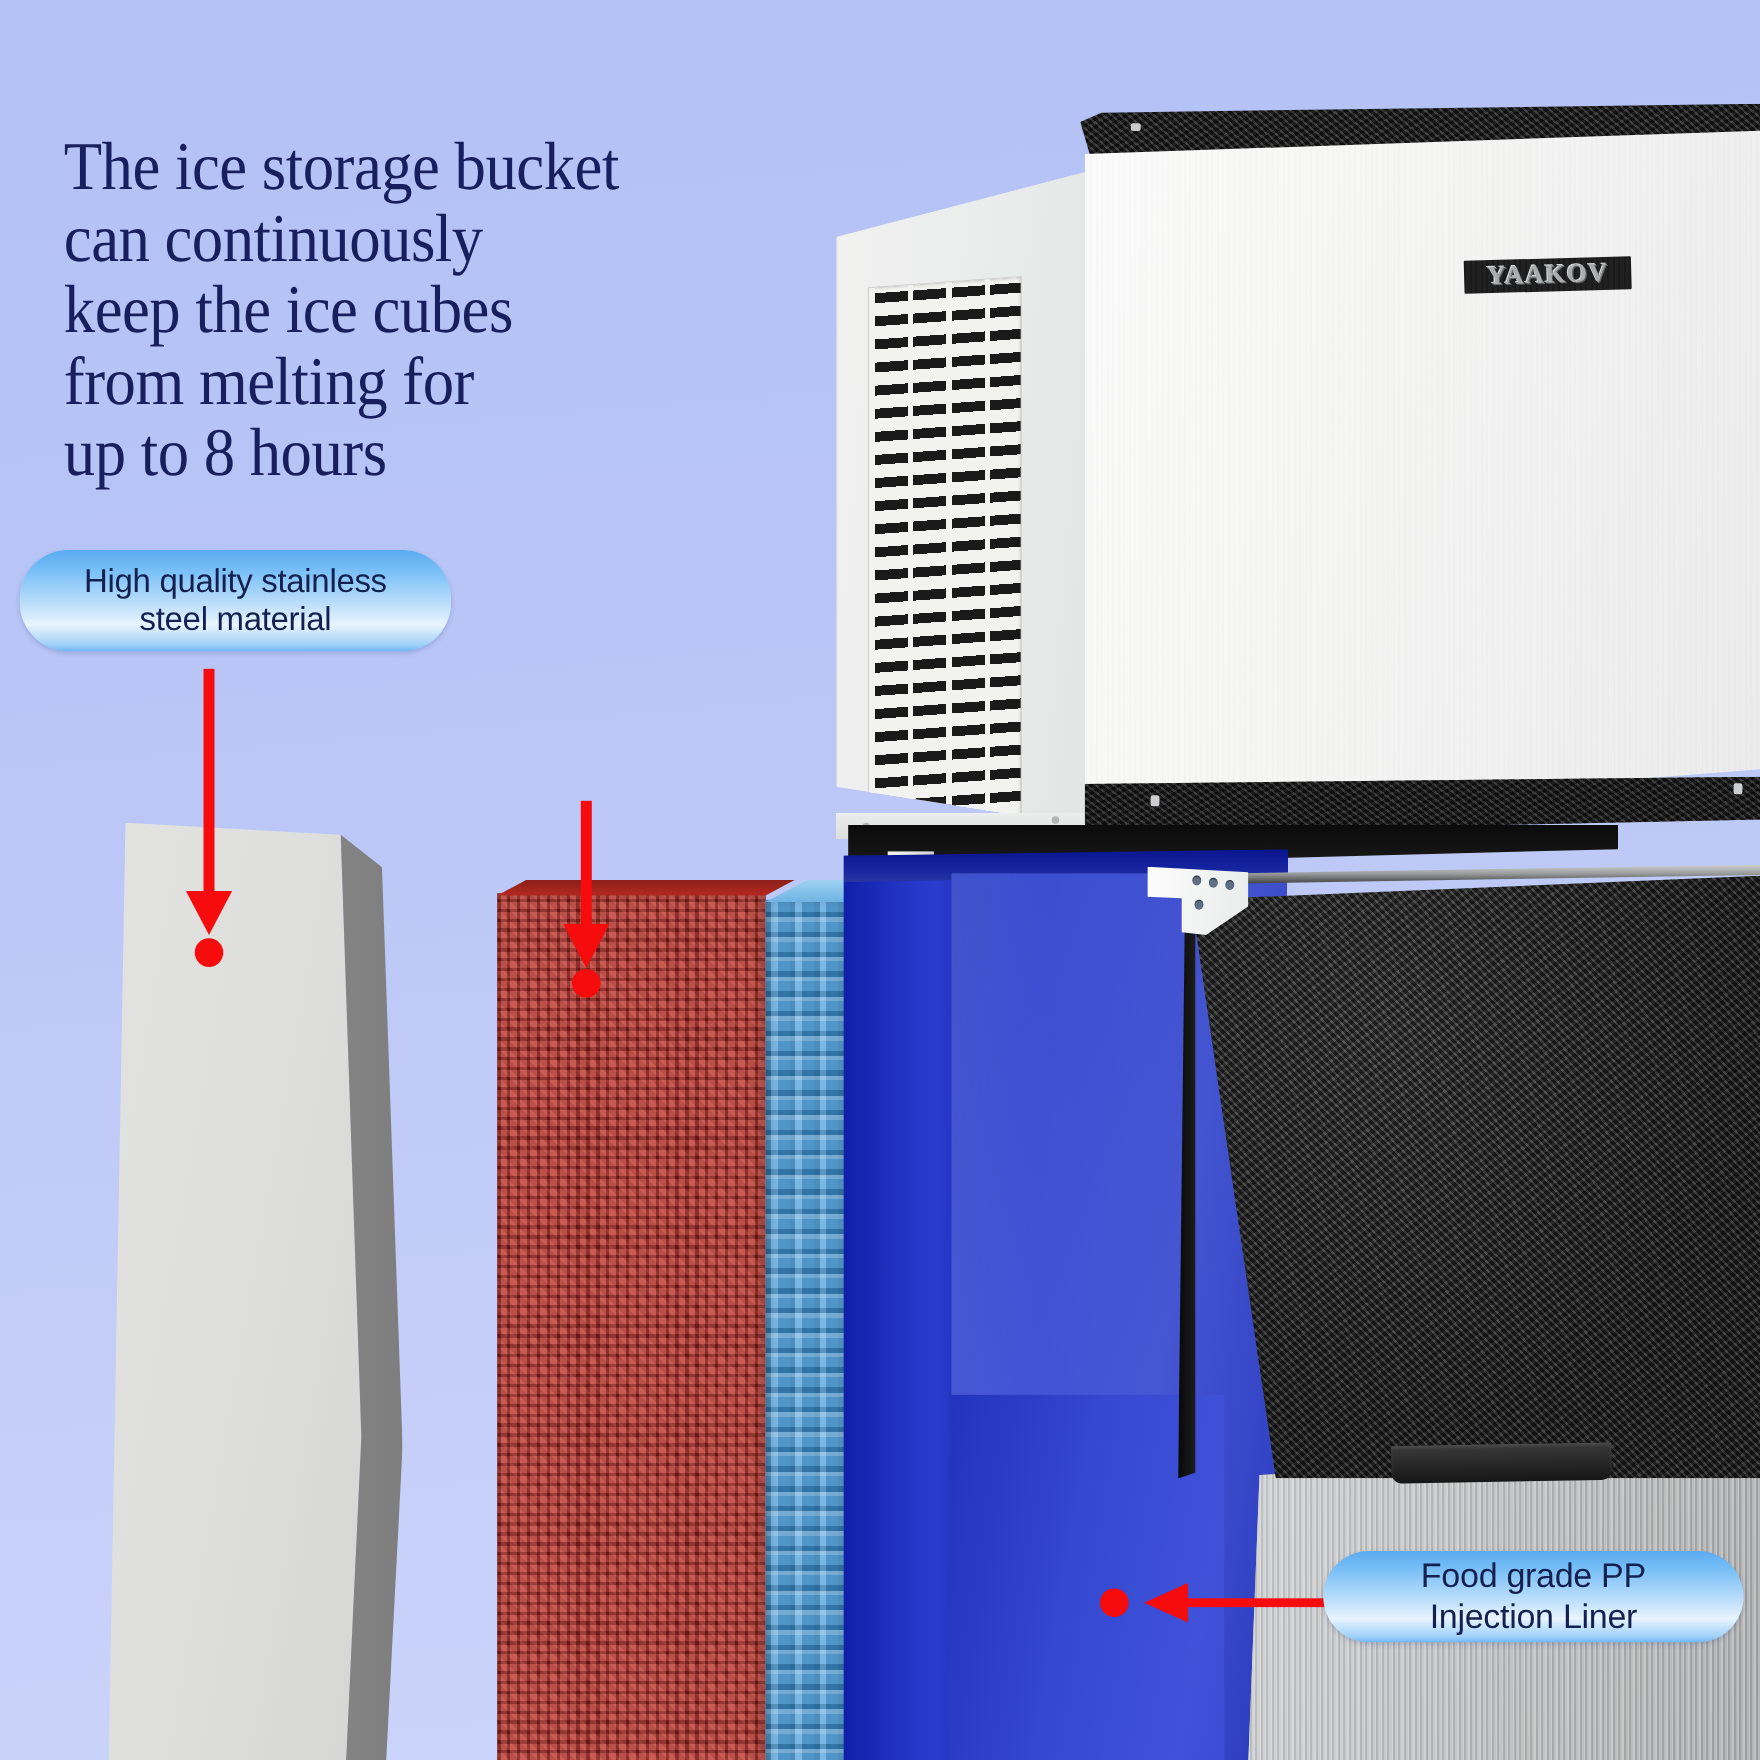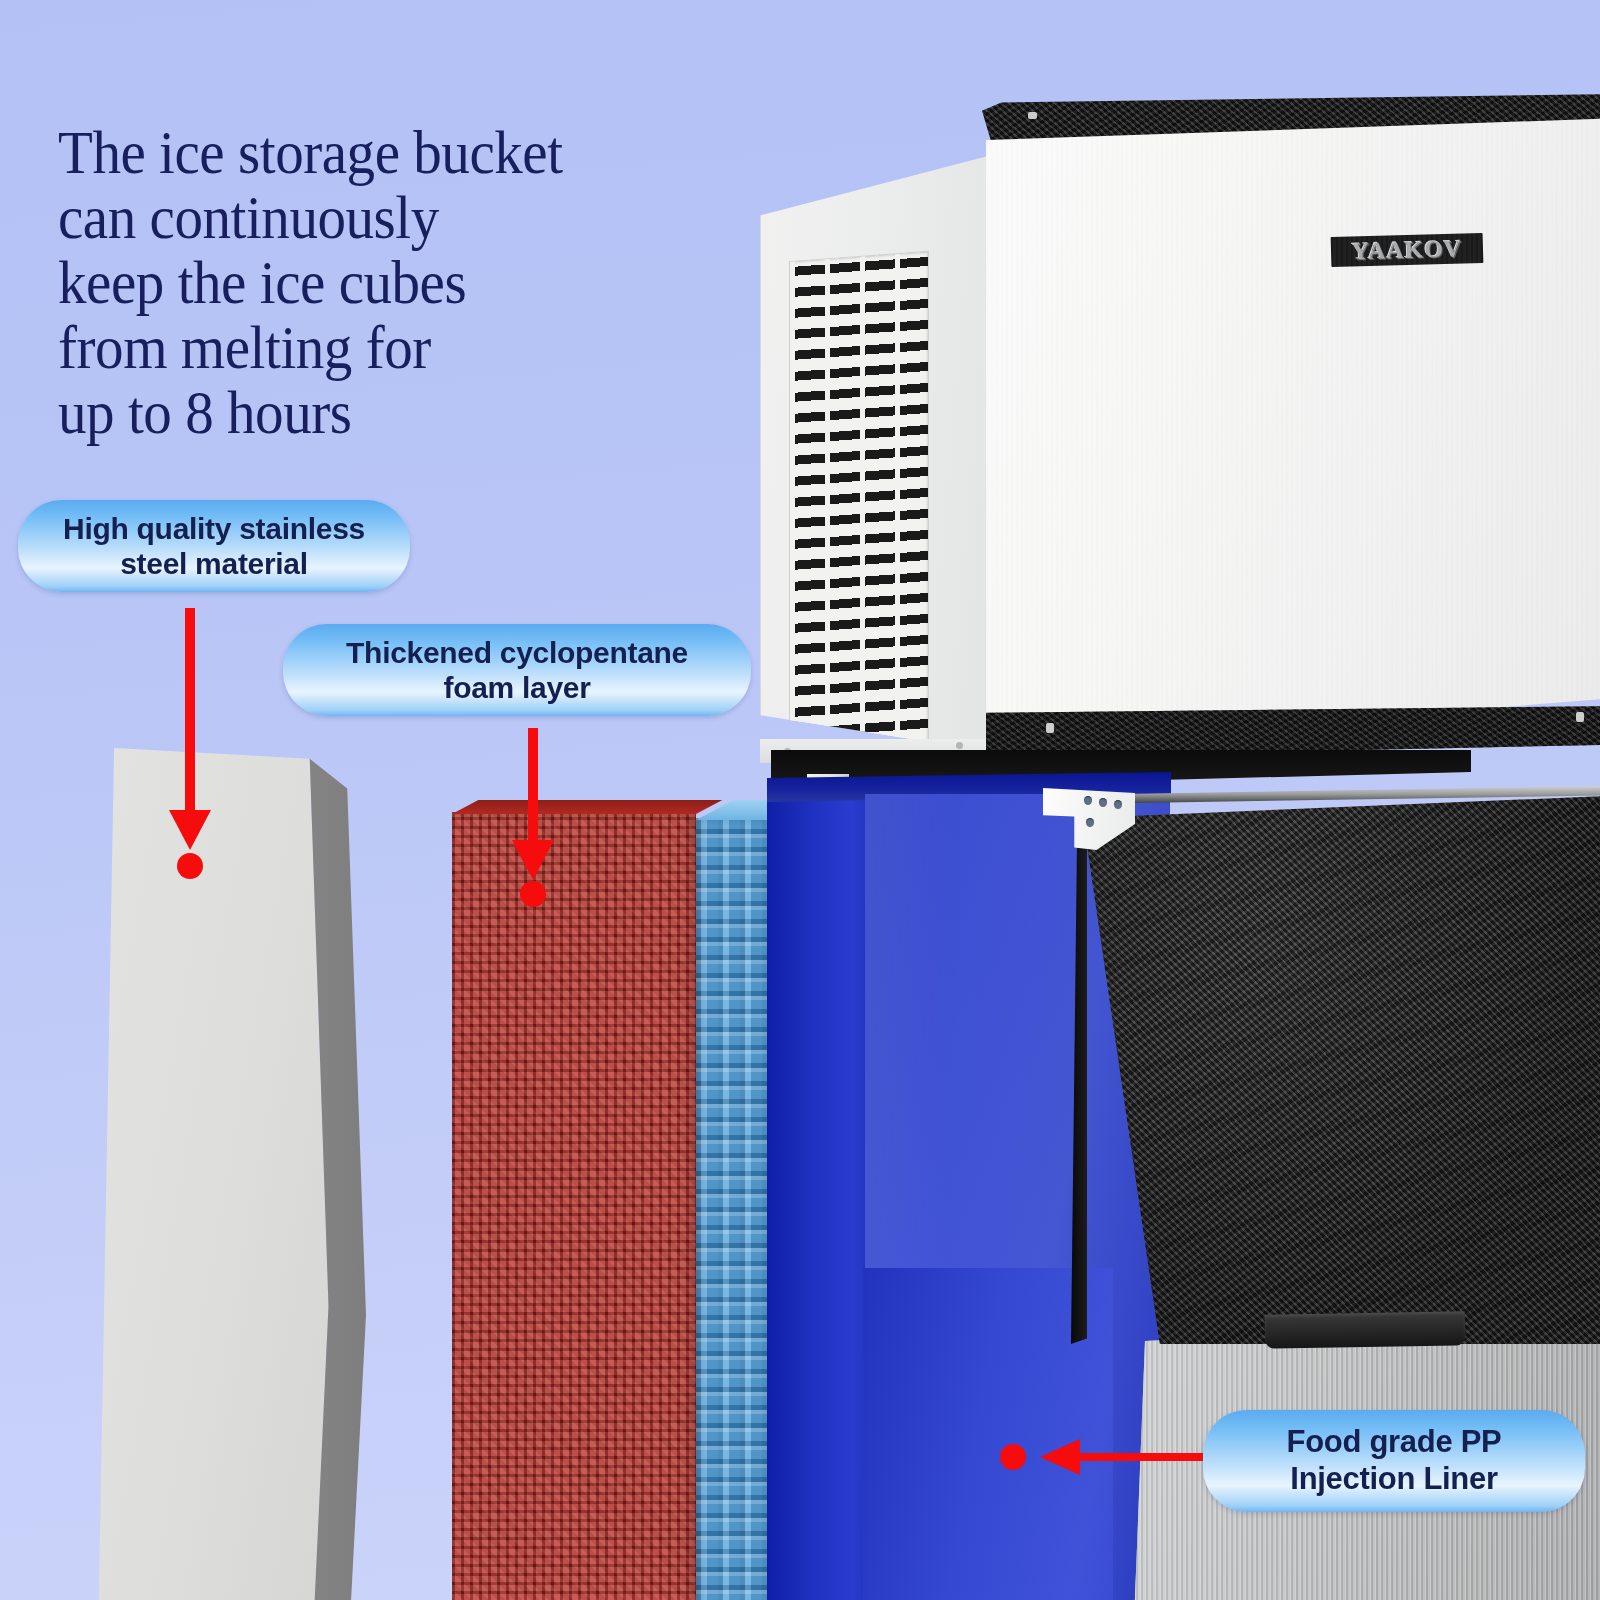--- a/index.html
+++ b/index.html
@@ -20,30 +20,30 @@
     transform: scaleX(0.92); transform-origin: left top;
     white-space:pre-line;
   }
 
   
   .pill {
     position:absolute;
     border-radius:44px;
     background: linear-gradient(180deg,#5aabf0 0%, #74bdf6 18%, #bfe0fb 55%, #e8f4fe 74%, #9ed0f8 94%, #6fb6f2 100%);
     color:#14204f;
-    font-weight:bold;
+    font-weight:normal;
     text-align:center;
     display:flex; align-items:center; justify-content:center;
     box-shadow: 0 2px 5px rgba(40,70,140,0.22);
     line-height:1.18;
     letter-spacing:-0.3px;
   }
   #pill-steel   { left:18px;  top:452px;  width:392px; height:92px;  font-size:30px; }
   #pill-foam    { left:283px; top:576px;  width:468px; height:92px;  font-size:30px; }
-  #pill-liner   { left:1203px;top:1362px; width:382px; height:102px;  font-size:31px; }
+  #pill-liner   { left:1203px;top:1362px; width:382px; height:83px;  font-size:31px; }
 
   
   .arrow-v { position:absolute; width:10px; background:#f60c0c; }
   .arrow-head-d {
     position:absolute; width:0; height:0;
     border-left:21px solid transparent; border-right:21px solid transparent;
     border-top:40px solid #f60c0c;
   }
   .dot { position:absolute; width:26px; height:26px; border-radius:50%; background:#f60c0c; }
   .arrow-h { position:absolute; height:8px; background:#f60c0c; }
@@ -372,18 +372,16 @@
   <div class="arrow-v" style="left:528px; top:680px; height:140px;"></div>
   <div class="arrow-head-d" style="left:512px; top:792px;"></div>
   <div class="dot" style="left:520px; top:833px;"></div>
 
   <div class="arrow-h" style="left:1055px; top:1405px; width:150px;"></div>
   <div class="arrow-head-l" style="left:1040px; top:1391px;"></div>
   <div class="dot" style="left:1000px; top:1396px;"></div>
 
   <div class="pill" id="pill-steel" style="white-space: pre-line;">High quality stainless
 steel material</div>
-  <div class="pill" id="pill-foam" style="white-space: pre-line;">Thickened cyclopentane
-foam layer</div>
   <div class="pill" id="pill-liner" style="white-space: pre-line;">Food grade PP
 Injection Liner</div>
 
 </div>
 
 </body></html>

